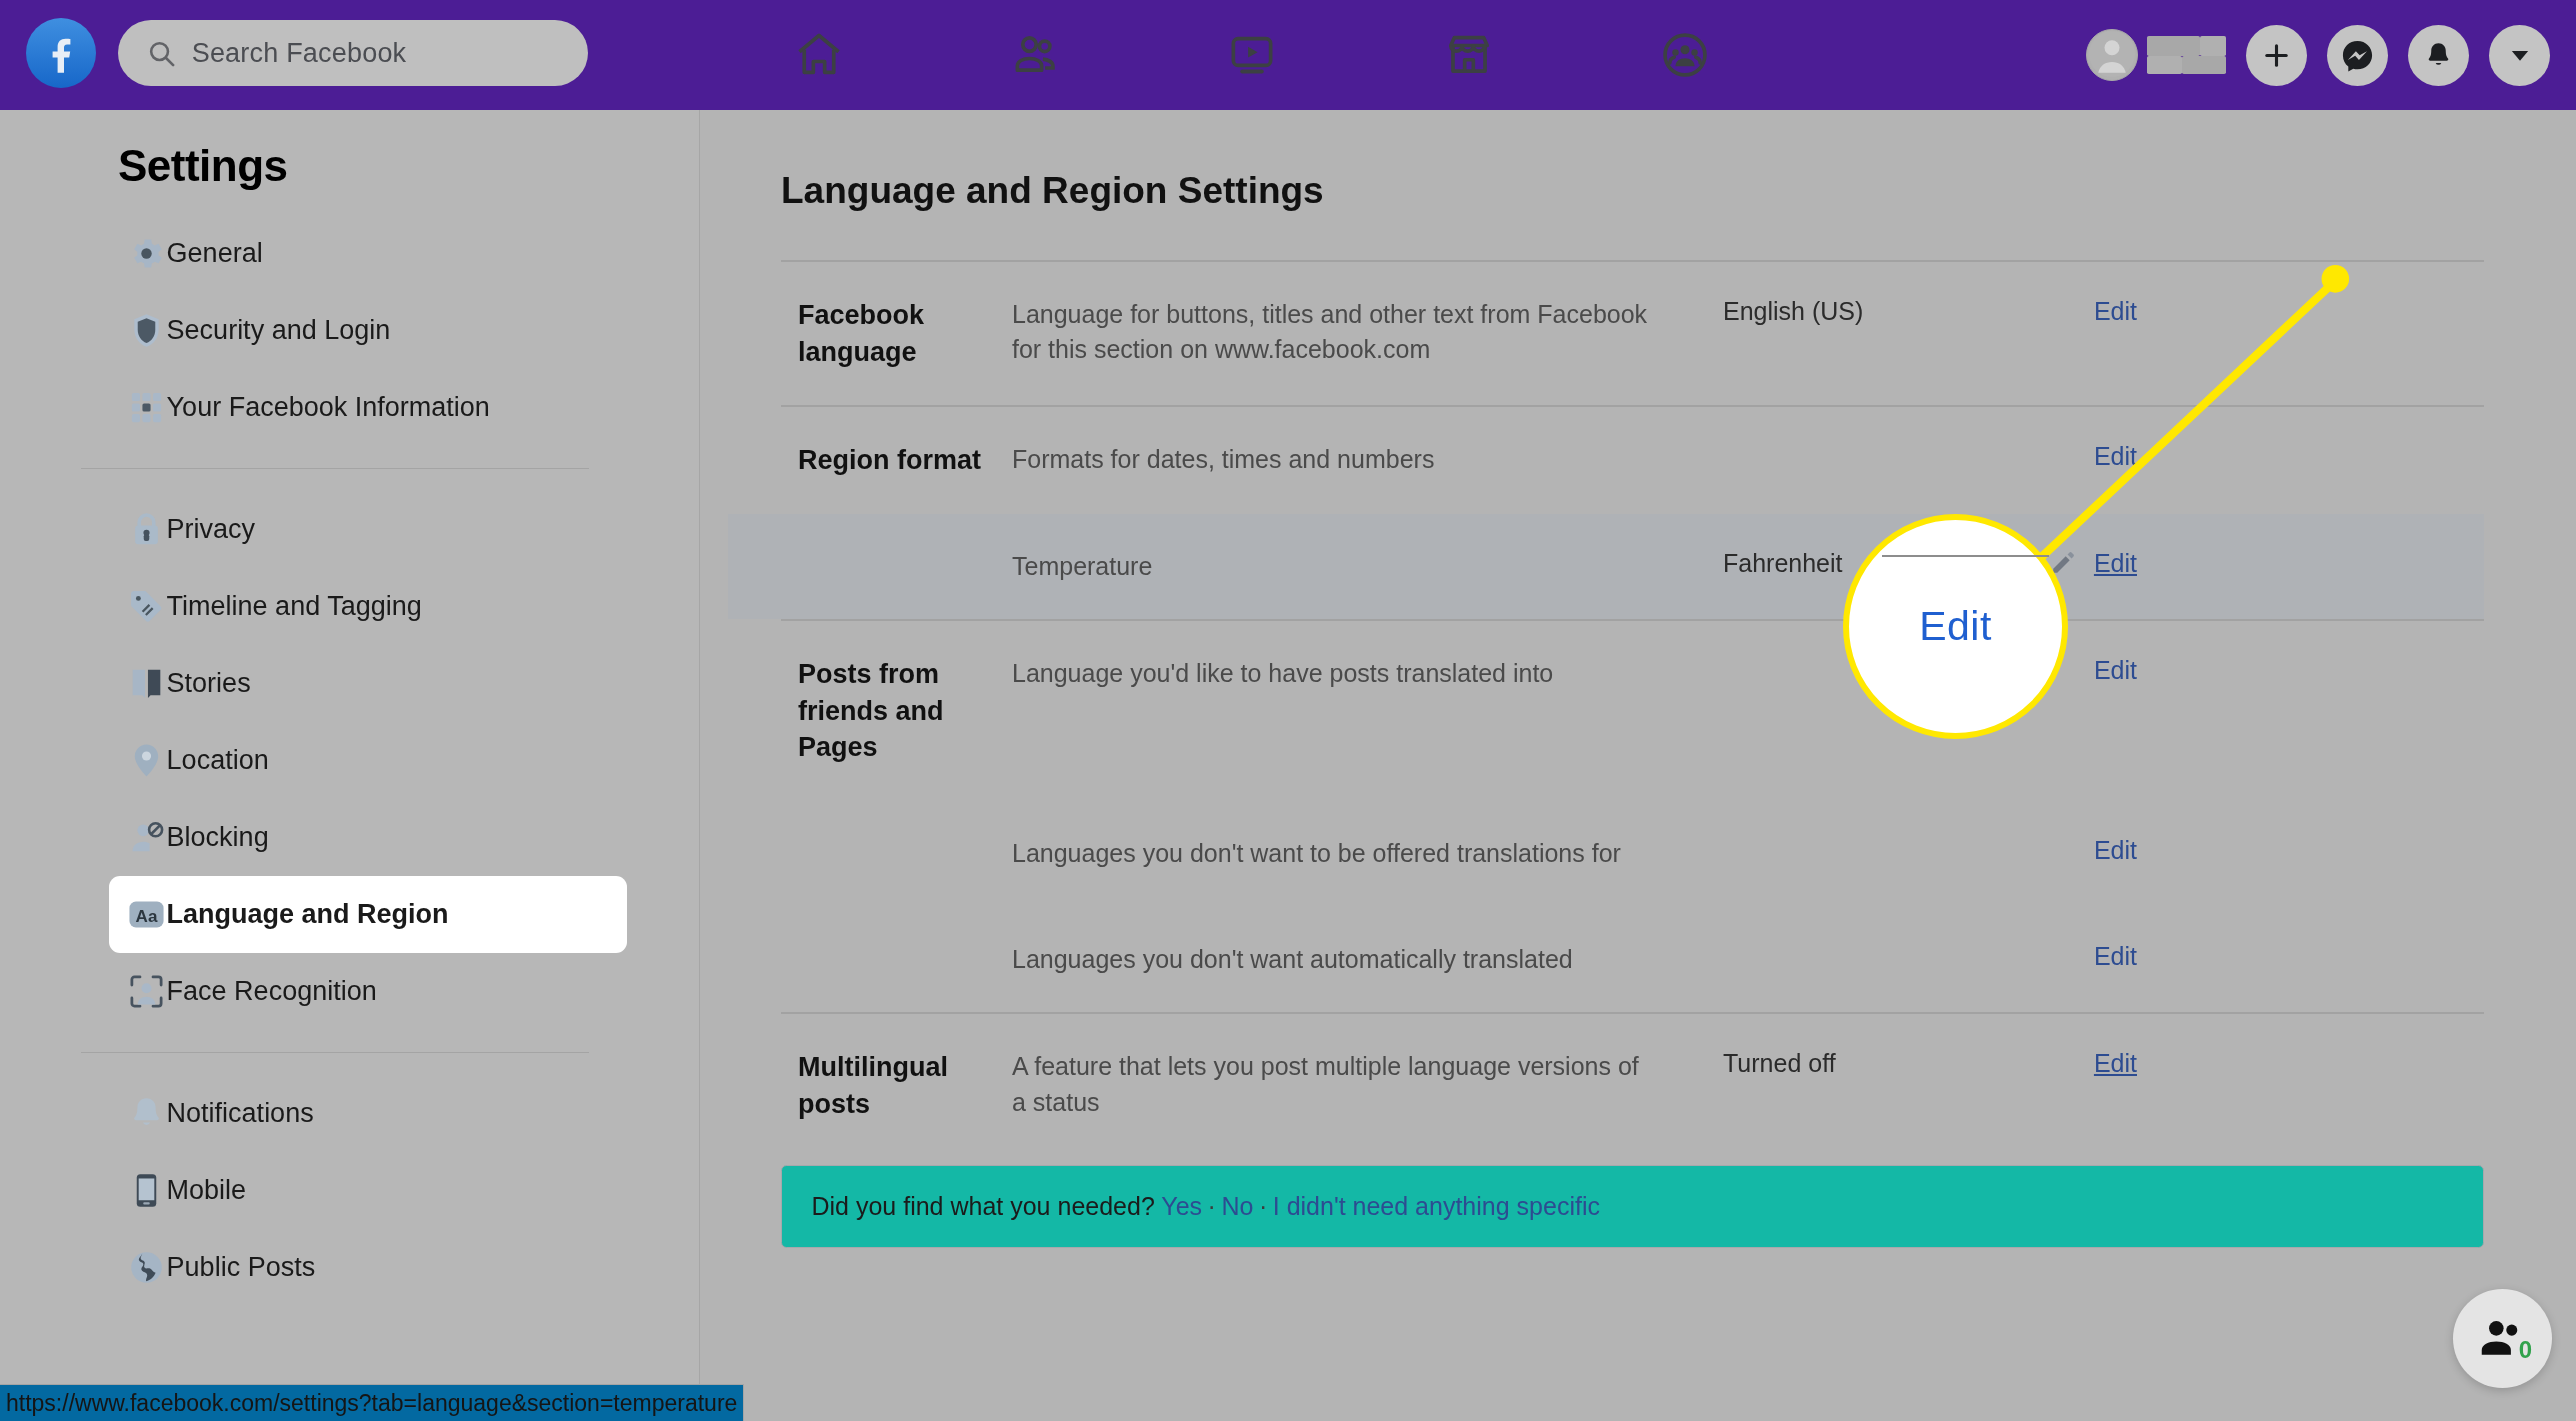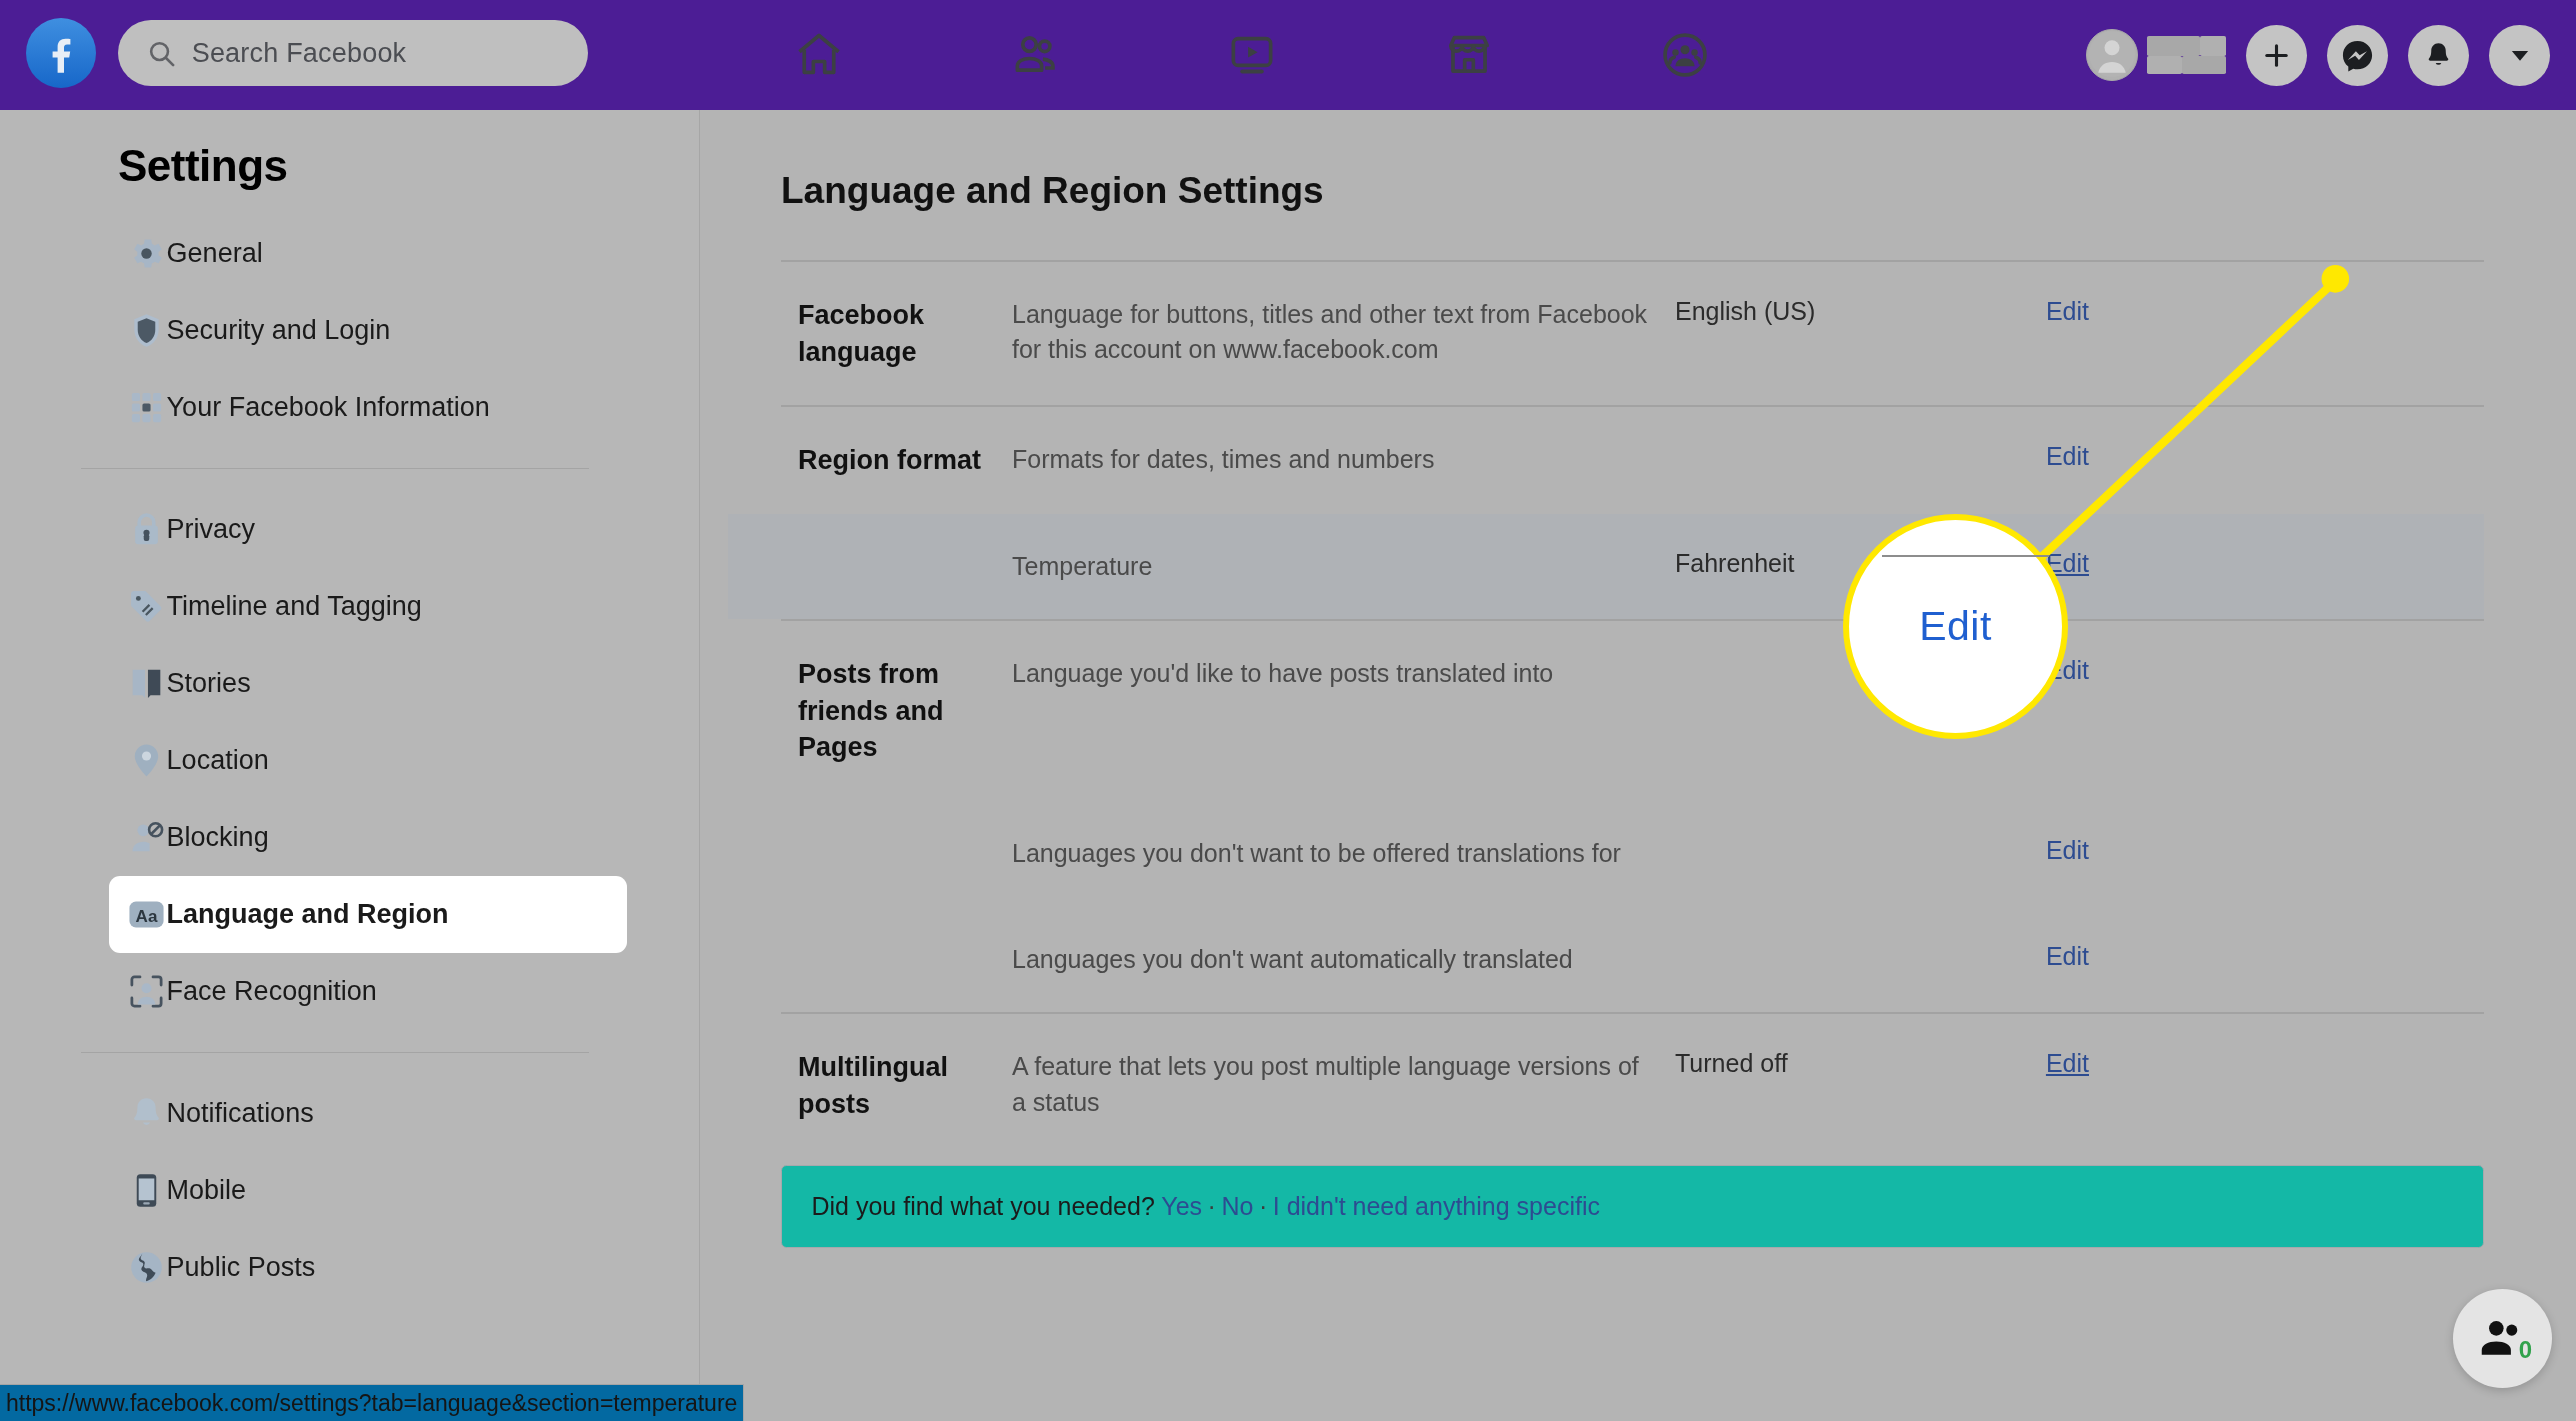--- a/index.html
+++ b/index.html
@@ -108,21 +108,21 @@
   .row.hi { background: #afb2b6; }
   .col-label {
     width: 214px; flex: 0 0 214px; font-size: 27px; font-weight: bold; color: #111;
     line-height: 1.36; padding-right: 9.2px; margin-left: 17px;
   }
   .col-desc {
     flex: 1 1 auto; font-size: 25px; color: #4a4a4a; line-height: 1.42; padding-right: 26px;
     max-width: 663px;
   }
   .col-value {
-    width: 276px; flex: 0 0 276px; font-size: 25px; color: #2b2b2b;
+    width: 276px; flex: 0 0 276px; font-size: 25px; color: #2b2b2b; margin-left: 48px;
   }
   .col-edit {
     width: 138px; flex: 0 0 138px; text-align: right; position: relative;
     display: flex; align-items: center; justify-content: flex-end; gap: 18.4px;
   }
   .edit-link { font-size: 25px; color: #2d4c91; cursor: pointer; }
   .edit-link.ul { text-decoration: underline; }
   .pencil { width: 26px; height: 26px; display: block; opacity: .72; }
 
   .feedback {
@@ -422,21 +422,21 @@
       </div>
     </div>
   </div>
 
   <div class="main">
     <div class="page-title">Language and Region Settings</div>
     <div class="hrule"></div>
 
     <div class="row">
       <div class="col-label">Facebook language</div>
-      <div class="col-desc">Language for buttons, titles and other text from Facebook for this account on www.facebook.com</div>
+      <div class="col-desc">Language for buttons, titles and other text from Facebook for this section on www.facebook.com</div>
       <div class="col-value">English (US)</div>
       <div class="col-edit">
         <span class="edit-link">Edit</span>
       </div>
     </div>
 
     <div class="sec-sep"></div>
 
     <div class="row">
       <div class="col-label">Region format</div>

